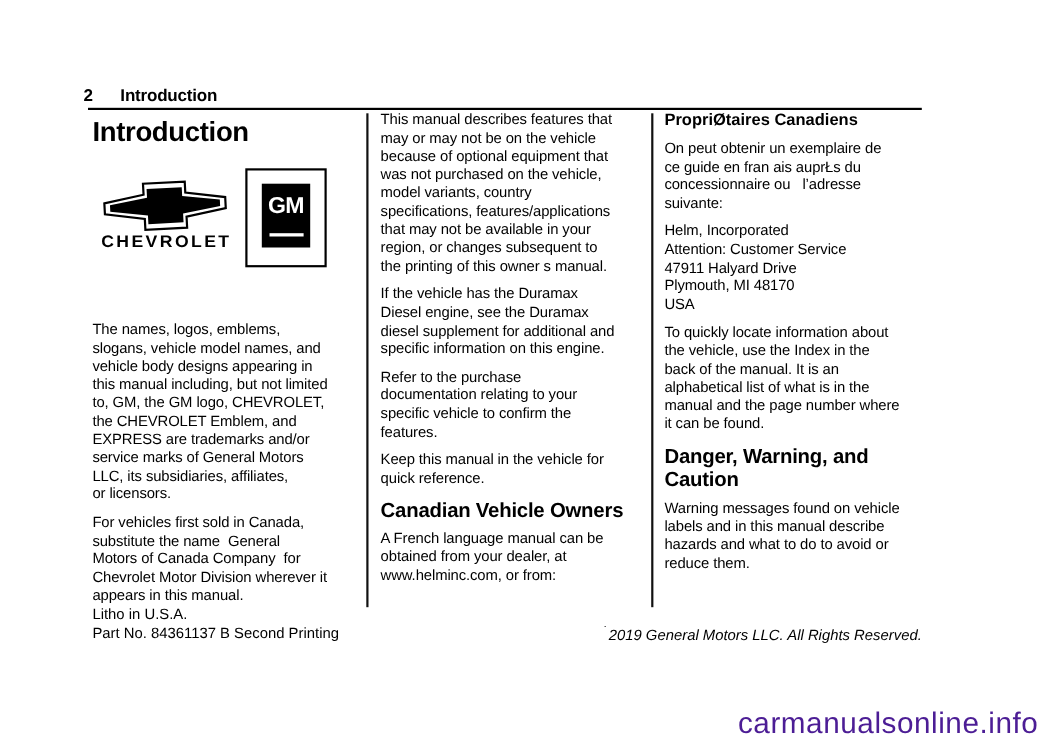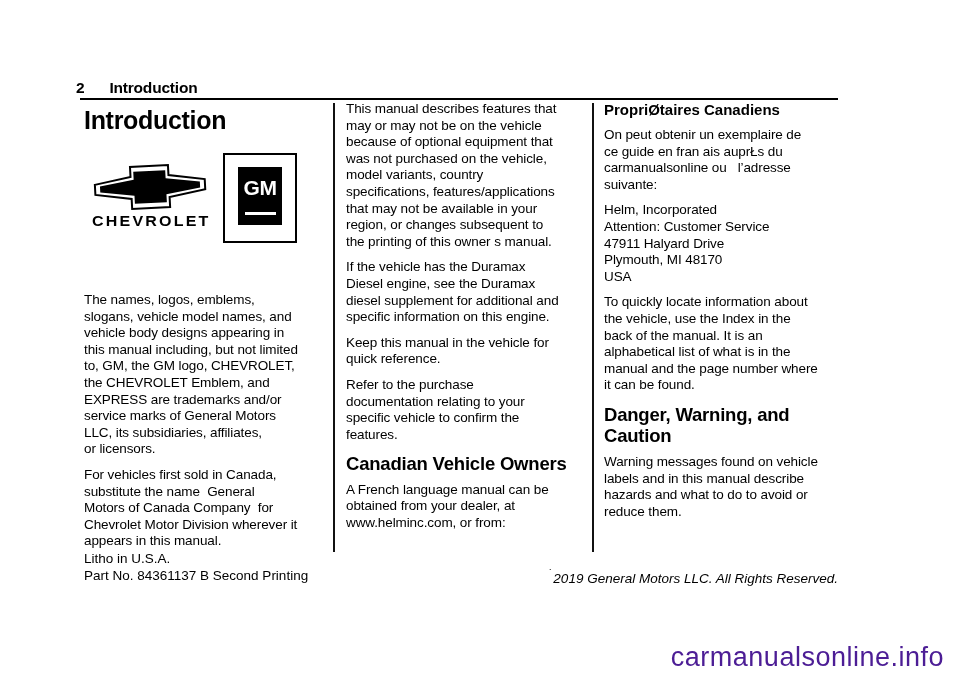--- a/index.html
+++ b/index.html
@@ -111,37 +111,37 @@
 was not purchased on the vehicle,
 model variants, country
 specifications, features/applications
 that may not be available in your
 region, or changes subsequent to
 the printing of this owner s manual.</p>
     <p class="body">If the vehicle has the Duramax
 Diesel engine, see the Duramax
 diesel supplement for additional and
 specific information on this engine.</p>
-    <p class="body">Keep this manual in the vehicle for
-quick reference.</p>
     <p class="body">Refer to the purchase
 documentation relating to your
 specific vehicle to confirm the
 features.</p>
+    <p class="body">Keep this manual in the vehicle for
+quick reference.</p>
     <h2 class="h-big">Canadian Vehicle Owners</h2>
     <p class="body">A French language manual can be
 obtained from your dealer, at
 www.helminc.com, or from:</p>
   </div>
 
   <div class="col col3">
     <h3 class="h-small">PropriØtaires Canadiens</h3>
     <p class="body">On peut obtenir un exemplaire de
 ce guide en fran ais auprŁs du
-carmanualsonline ou   l’adresse
+concessionnaire ou   l’adresse
 suivante:</p>
     <p class="body">Helm, Incorporated
 Attention: Customer Service
 47911 Halyard Drive
 Plymouth, MI 48170
 USA</p>
     <p class="body">To quickly locate information about
 the vehicle, use the Index in the
 back of the manual. It is an
 alphabetical list of what is in the

